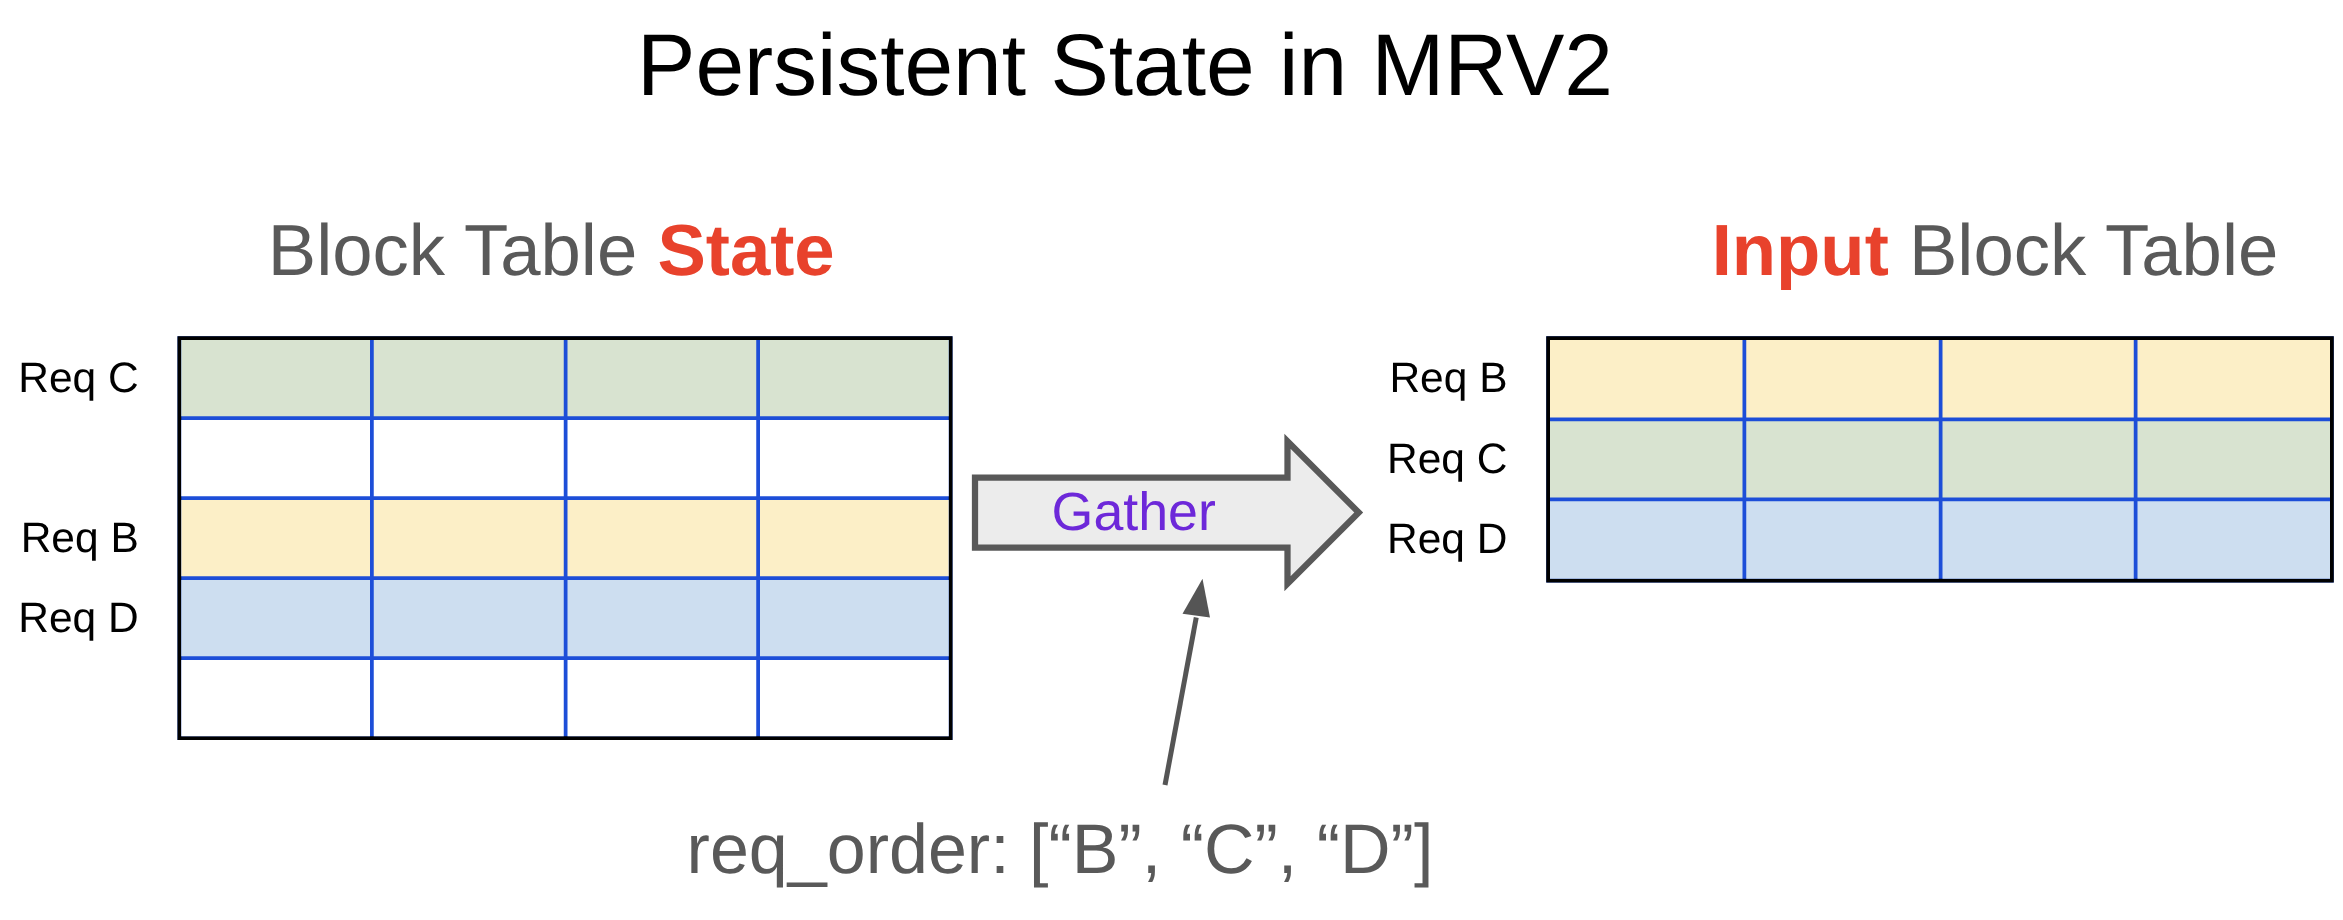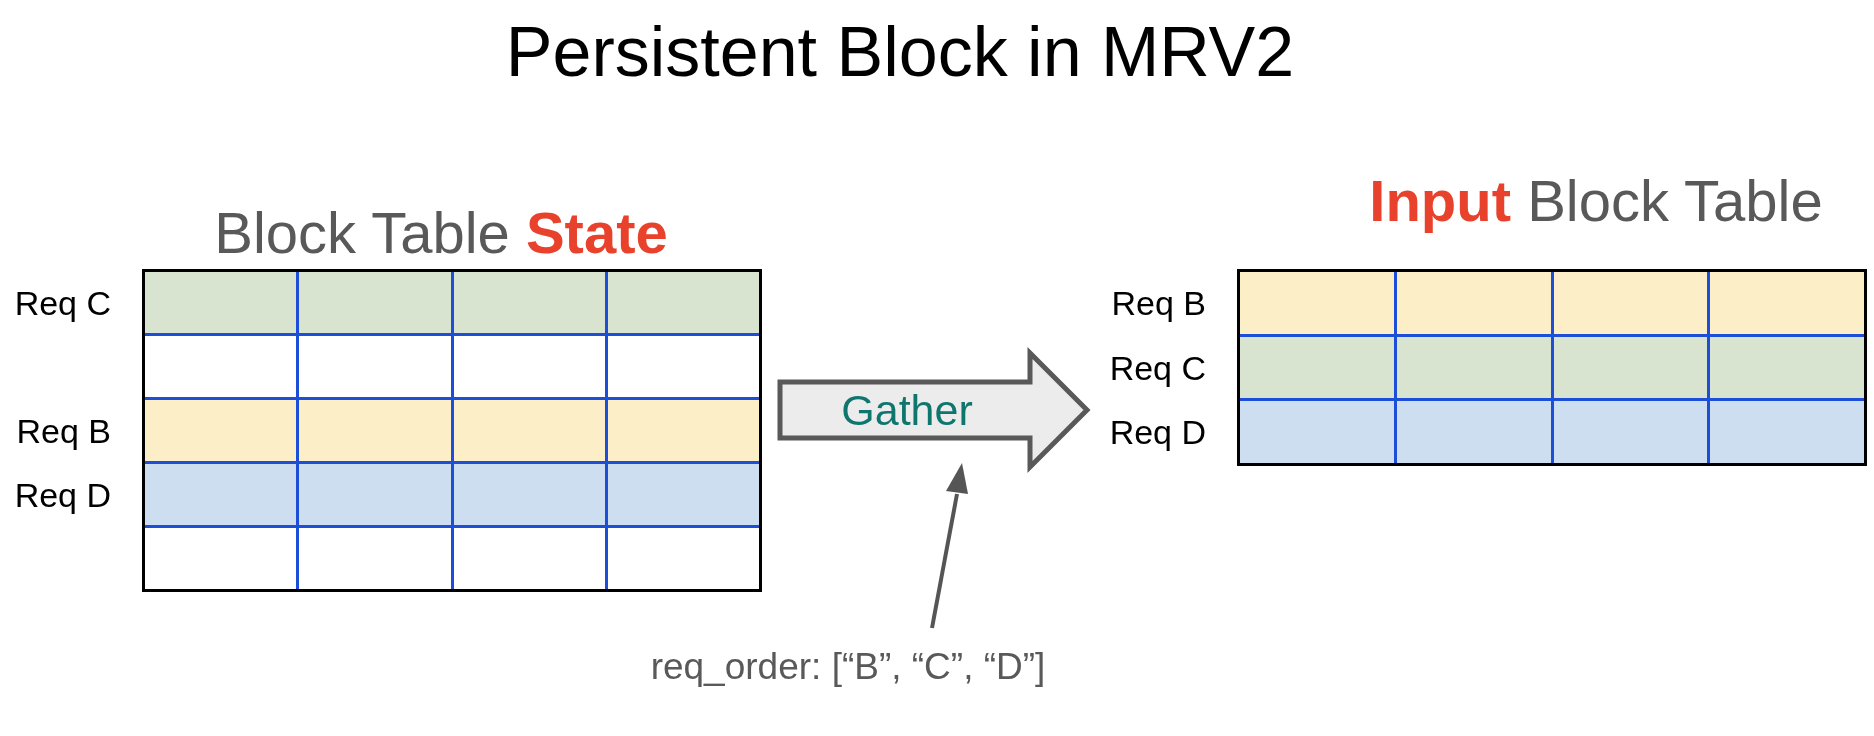--- a/index.html
+++ b/index.html
@@ -23,21 +23,21 @@
   }
 
   .section-title {
     position: absolute;
     transform: translateX(-50%);
     font-size: 58px;
     line-height: 1.15;
     color: var(--gray_text);
     white-space: nowrap;
   }
-  .section-title.left  { left: 441px;  top: 168px; margin-top: 32px; }
+  .section-title.left  { left: 441px;  top: 168px; }
   .section-title.right { left: 1556px; top: 168px; margin-left: 40px; }
   .section-title .accent { color: var(--red_accent); font-weight: bold; }
 
   .block-table {
     position: absolute;
     background: #1d4ed8;
     border: 3px solid #000000;
     display: flex;
     flex-direction: column;
     gap: 3px;
@@ -78,40 +78,40 @@
   }
   .pointer-line { stroke: var(--dark_arrow); stroke-width: 4; fill: none; }
   .pointer-head { fill: var(--dark_arrow); }
 
   .gather-label {
     position: absolute;
     left: 907px; top: 386px;
     transform: translateX(-50%);
     font-size: 43px;
     line-height: 48px;
-    color: #0f766e;
+    color: #6d28d9;
     white-space: nowrap;
   }
 
   .annotation {
     position: absolute;
     left: 848px; top: 645px;
     transform: translateX(-50%);
-    font-size: 37px;
+    font-size: 56px;
     line-height: 1.2;
     color: var(--gray_text);
     white-space: nowrap;
   }
 </style>
 </head>
 <body>
 
 <div class="canvas">
 
-  <div class="main-title">Persistent Block in MRV2</div>
+  <div class="main-title">Persistent State in MRV2</div>
 
   <div class="section-title left">
     <span>Block Table </span><span class="accent">State</span>
   </div>
 
   <div class="section-title right">
     <span class="accent">Input</span><span> Block Table</span>
   </div>
 
   <div id="left-table" class="block-table">

